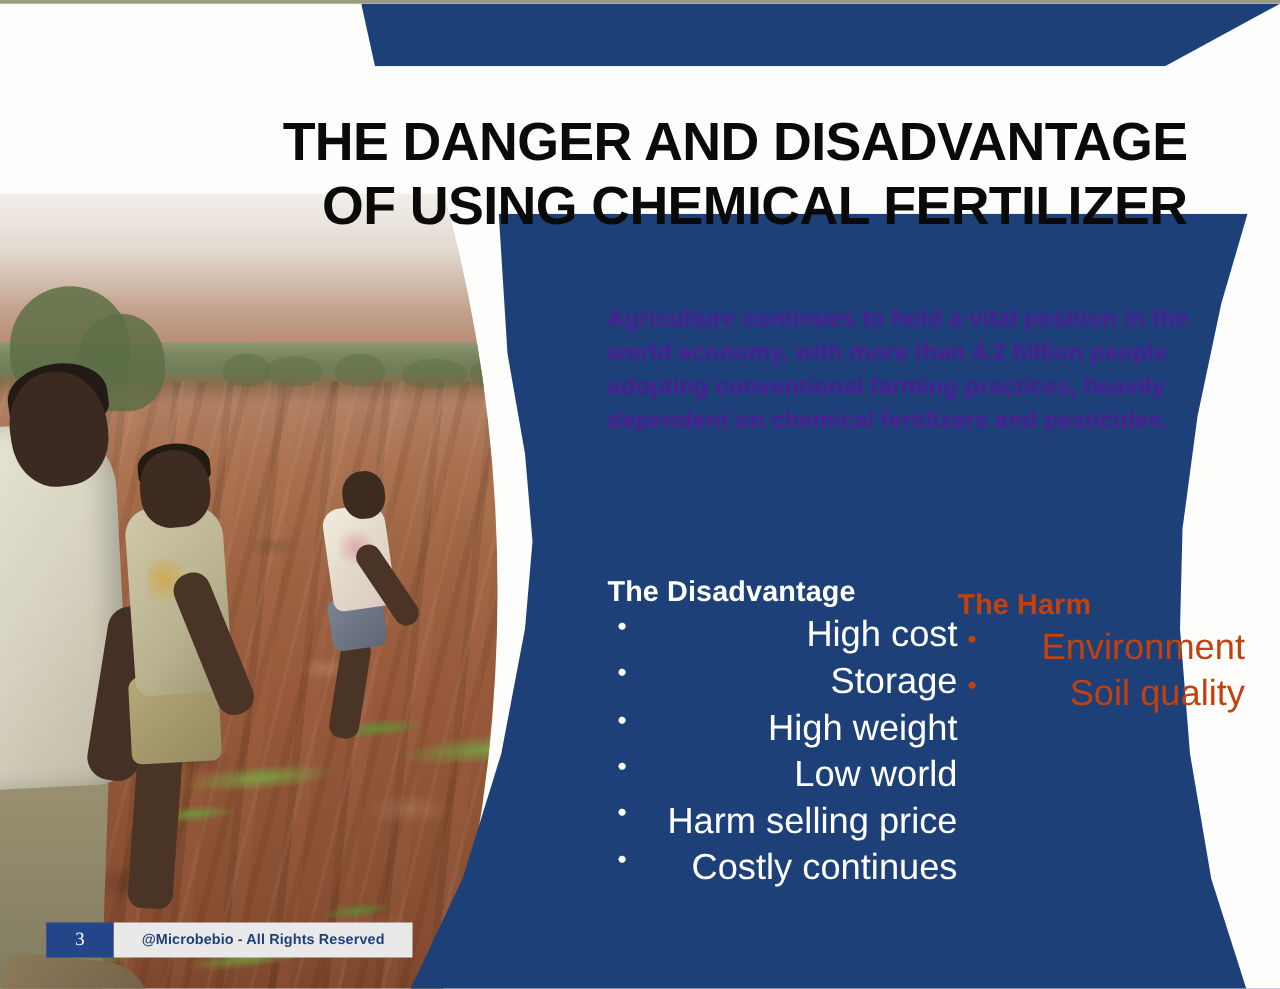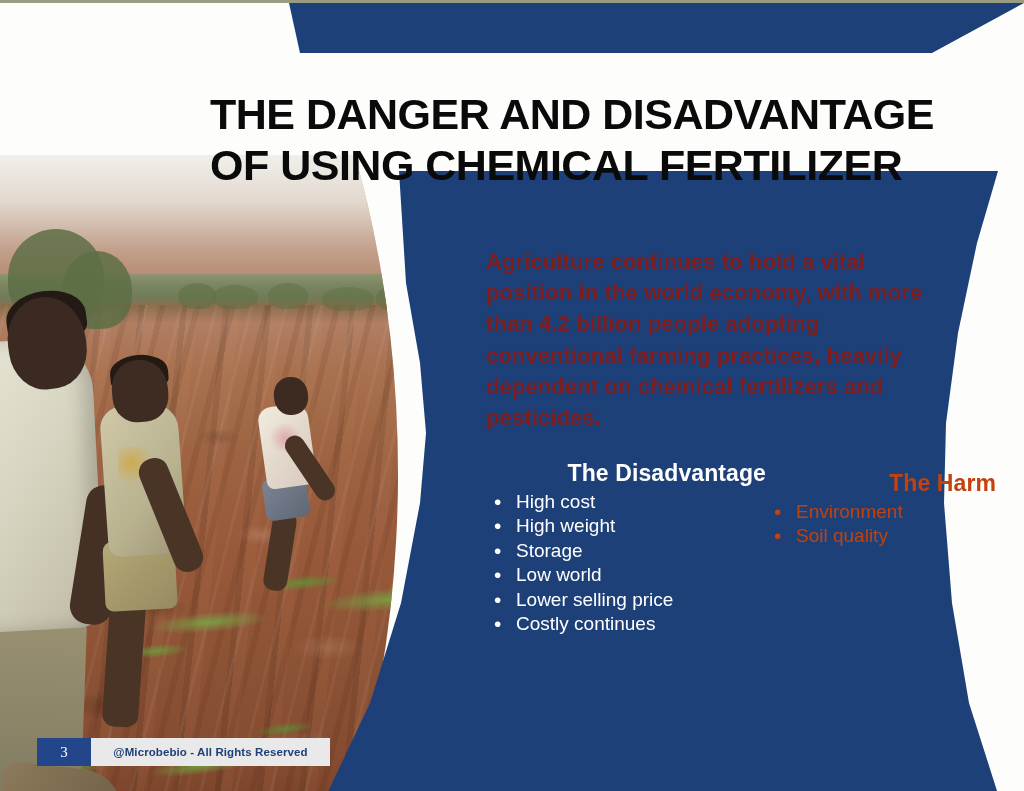--- a/index.html
+++ b/index.html
@@ -317,37 +317,37 @@
     background: #fdfdfb;
     -webkit-clip-path: polygon(150px 0px, 150px 791px, 124px 791px, 95px 700px, 78px 600px, 70px 500px, 72px 420px, 84px 330px, 103px 240px, 124px 168px, 150px 120px);
     clip-path: polygon(150px 0px, 150px 791px, 124px 791px, 95px 700px, 78px 600px, 70px 500px, 72px 420px, 84px 330px, 103px 240px, 124px 168px, 150px 120px);
   }
 
   
   .title {
     position: absolute;
     left: 210px; top: 57px;
     width: 740px;
-    text-align: left;
+    text-align: right;
     color: #0a0a0a;
     font-weight: bold;
     font-size: 43px;
     line-height: 1.18;
     letter-spacing: -0.5px;
     font-family: "Liberation Sans", sans-serif;
   }
   .title .line { display: block; white-space: nowrap; }
 
   
   .lead {
     position: absolute;
     left: 486px; top: 221px;
     width: 470px;
-    color: #7f1d1d;
-    font-size: 22px;
+    color: #4c1d95;
+    font-size: 19px;
     font-weight: bold;
     line-height: 1.42;
     letter-spacing: 0.1px;
   }
 
   .col-disadvantage {
     position: absolute;
     left: 486px; top: 457px;
     width: 280px;
     color: #ffffff;
@@ -356,33 +356,33 @@
     position: absolute;
     left: 766px; top: 467px;
     width: 230px;
     color: #c2410c;
   }
   .col-head {
     font-size: 23px;
     font-weight: bold;
     margin: 0 0 3px 0;
     letter-spacing: 0.1px;
-    text-align: right;
   }
   ul.bullets {
     list-style: none;
     margin: 0;
     padding: 0 0 0 6px;
   }
   ul.bullets li {
-    font-size: 19px;
+    font-size: 29px;
     line-height: 1.285;
     position: relative;
     padding-left: 24px;
     white-space: nowrap;
+    text-align: right;
   }
   ul.bullets li::before {
     content: "\2022";
     position: absolute;
     left: 2px;
     top: -1px;
     font-size: 21px;
   }
 
   
@@ -474,24 +474,24 @@
     <span class="line">THE DANGER AND DISADVANTAGE</span>
     <span class="line">OF USING CHEMICAL FERTILIZER</span>
   </h1>
 
   <p class="lead">Agriculture continues to hold a vital position in the world economy, with more than 4.2 billion people adopting conventional farming practices, heavily dependent on chemical fertilizers and pesticides.</p>
 
   <div class="col-disadvantage">
     <div class="col-head">The Disadvantage</div>
     <ul class="bullets">
       <li>High cost</li>
+      <li>Storage</li>
       <li>High weight</li>
-      <li>Storage</li>
       <li>Low world</li>
-      <li>Lower selling price</li>
+      <li>Harm selling price</li>
       <li>Costly continues</li>
     </ul>
   </div>
 
   <div class="col-harm">
     <div class="col-head">The Harm</div>
     <ul class="bullets">
       <li>Environment</li>
       <li>Soil quality</li>
     </ul>

